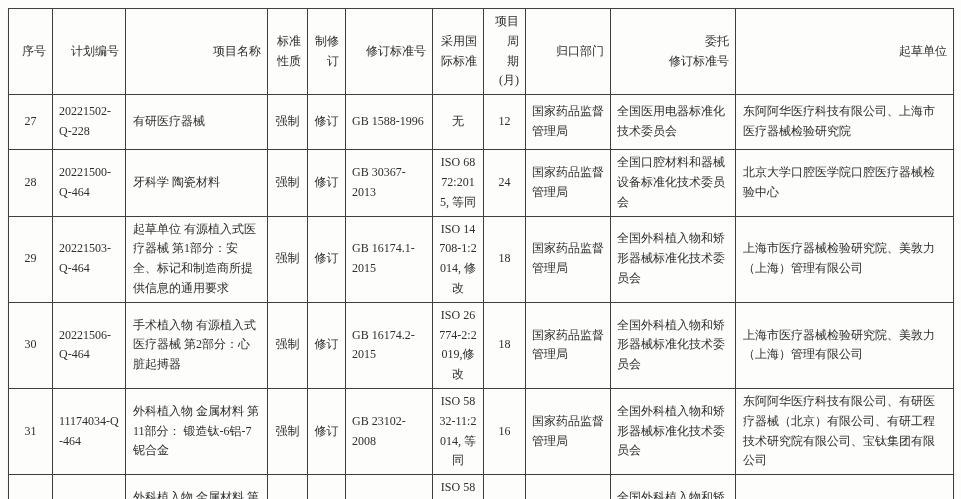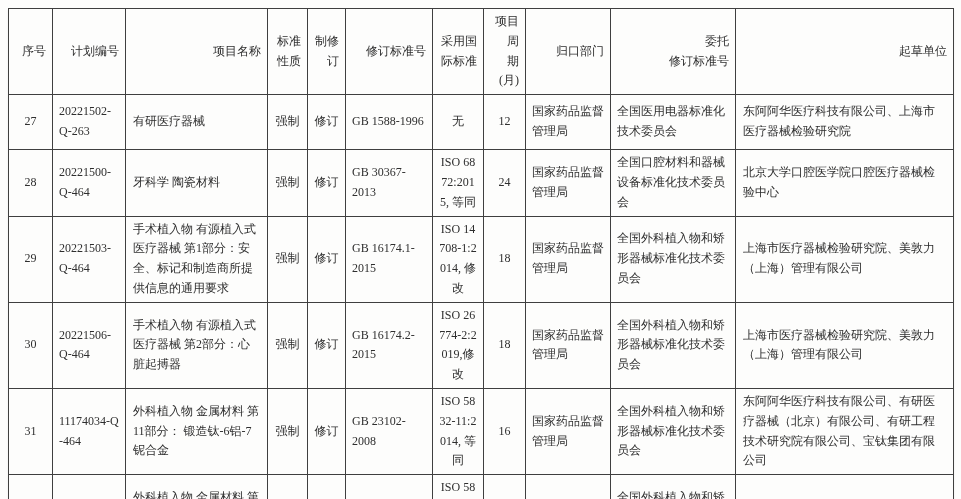--- a/index.html
+++ b/index.html
@@ -103,21 +103,21 @@
 期(月)</th>
           <th class="c8">归口部门</th>
           <th class="c9">委托
 修订标准号</th>
           <th class="c10">起草单位</th>
         </tr>
     </thead>
     <tbody id="table-body">
         <tr>
           <td class="c0">27</td>
-          <td class="c1">20221502-Q-263</td>
+          <td class="c1">20221502-Q-228</td>
           <td class="c2">有研医疗器械</td>
           <td class="c3">强制</td>
           <td class="c4">修订</td>
           <td class="c5">GB 1588-1996</td>
           <td class="c6">无</td>
           <td class="c7">12</td>
           <td class="c8">国家药品监督管理局</td>
           <td class="c9">全国医用电器标准化技术委员会</td>
           <td class="c10">东阿阿华医疗科技有限公司、上海市医疗器械检验研究院</td>
         </tr>
@@ -130,21 +130,21 @@
           <td class="c5">GB 30367-2013</td>
           <td class="c6">ISO 6872:2015, 等同</td>
           <td class="c7">24</td>
           <td class="c8">国家药品监督管理局</td>
           <td class="c9">全国口腔材料和器械设备标准化技术委员会</td>
           <td class="c10">北京大学口腔医学院口腔医疗器械检验中心</td>
         </tr>
         <tr>
           <td class="c0">29</td>
           <td class="c1">20221503-Q-464</td>
-          <td class="c2">手术植入物 有源植入式医疗器械 第1部分：安全、标记和制造商所提供信息的通用要求</td>
+          <td class="c2">起草单位 有源植入式医疗器械 第1部分：安全、标记和制造商所提供信息的通用要求</td>
           <td class="c3">强制</td>
           <td class="c4">修订</td>
           <td class="c5">GB 16174.1-2015</td>
           <td class="c6">ISO 14708-1:2014, 修改</td>
           <td class="c7">18</td>
           <td class="c8">国家药品监督管理局</td>
           <td class="c9">全国外科植入物和矫形器械标准化技术委员会</td>
           <td class="c10">上海市医疗器械检验研究院、美敦力（上海）管理有限公司</td>
         </tr>
         <tr>

